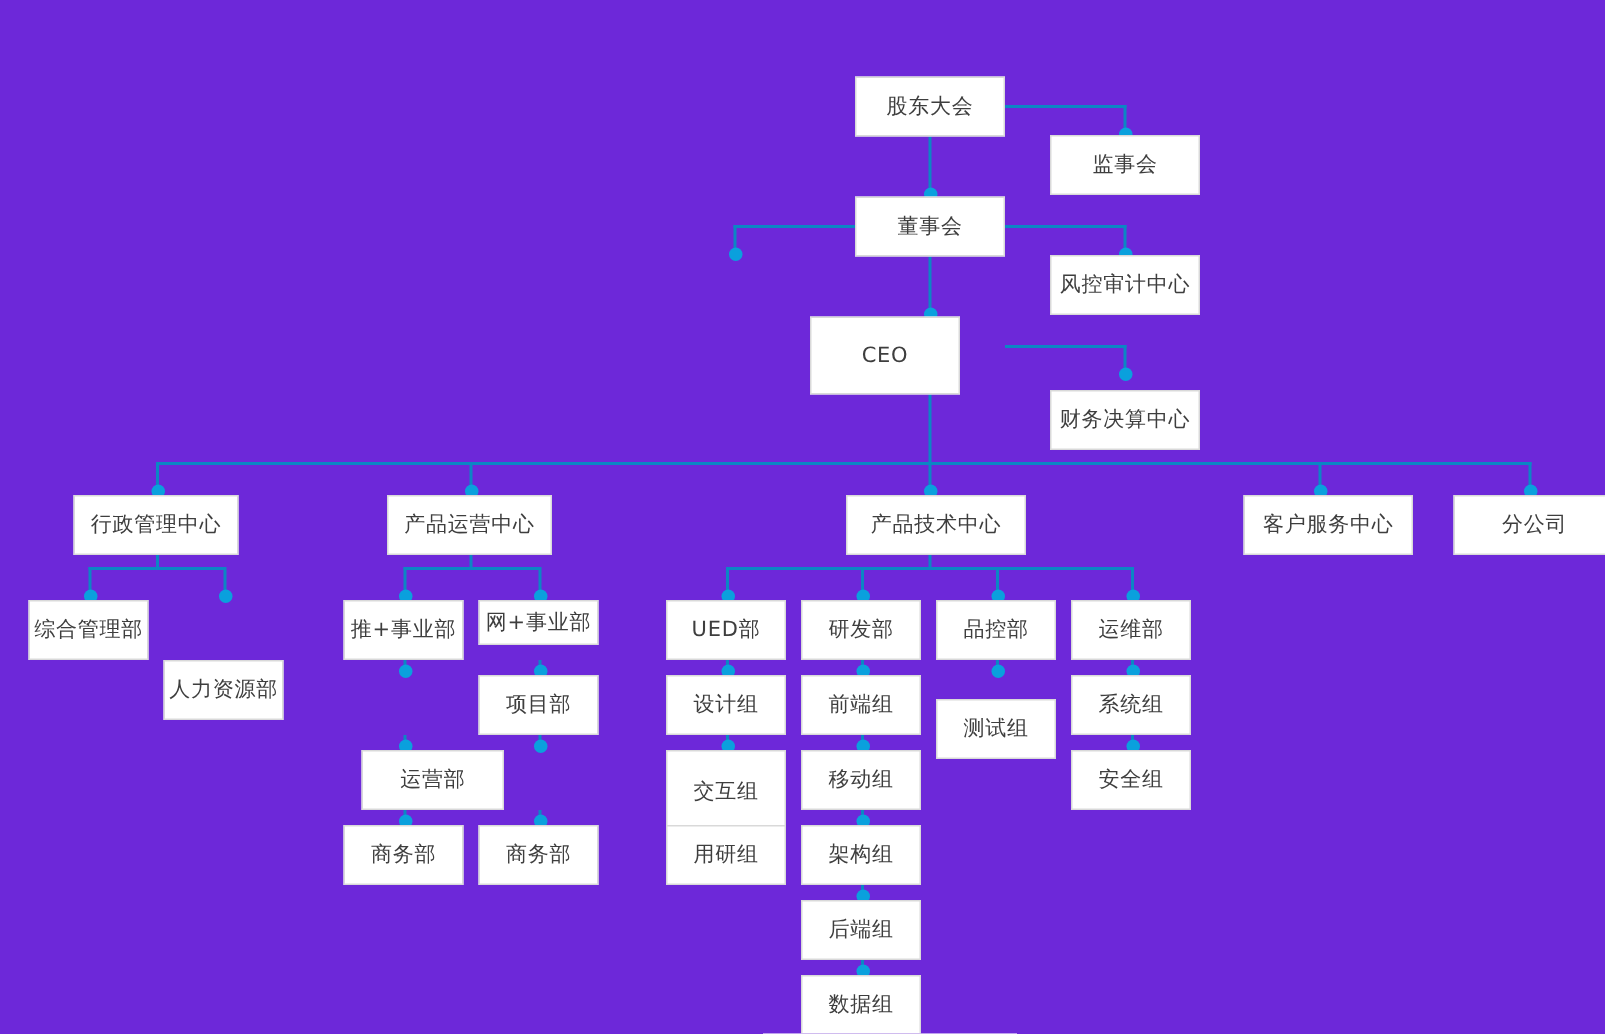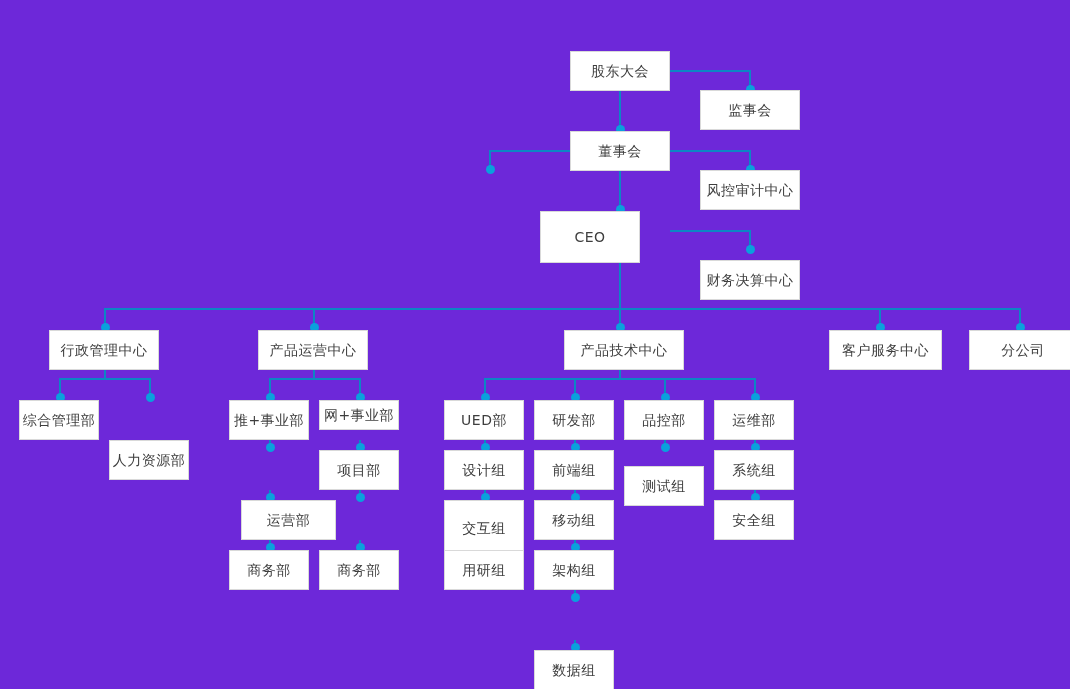--- a/index.html
+++ b/index.html
@@ -257,17 +257,20 @@
     <span class="label">安全组</span>
   </div>
 
   <div class="node" style="left:444px; top:550px; width:80px; height:40px;">
     <span class="label">用研组</span>
   </div>
   <div class="node" style="left:534px; top:550px; width:80px; height:40px;">
     <span class="label">架构组</span>
   </div>
 
+  <div class="node" style="left:534px; top:600px; width:80px; height:40px;">
+    <span class="label">后端组</span>
+  </div>
   <div class="node" style="left:534px; top:650px; width:80px; height:40px;">
     <span class="label">数据组</span>
   </div>
 
 </div>
 
 </body></html>

